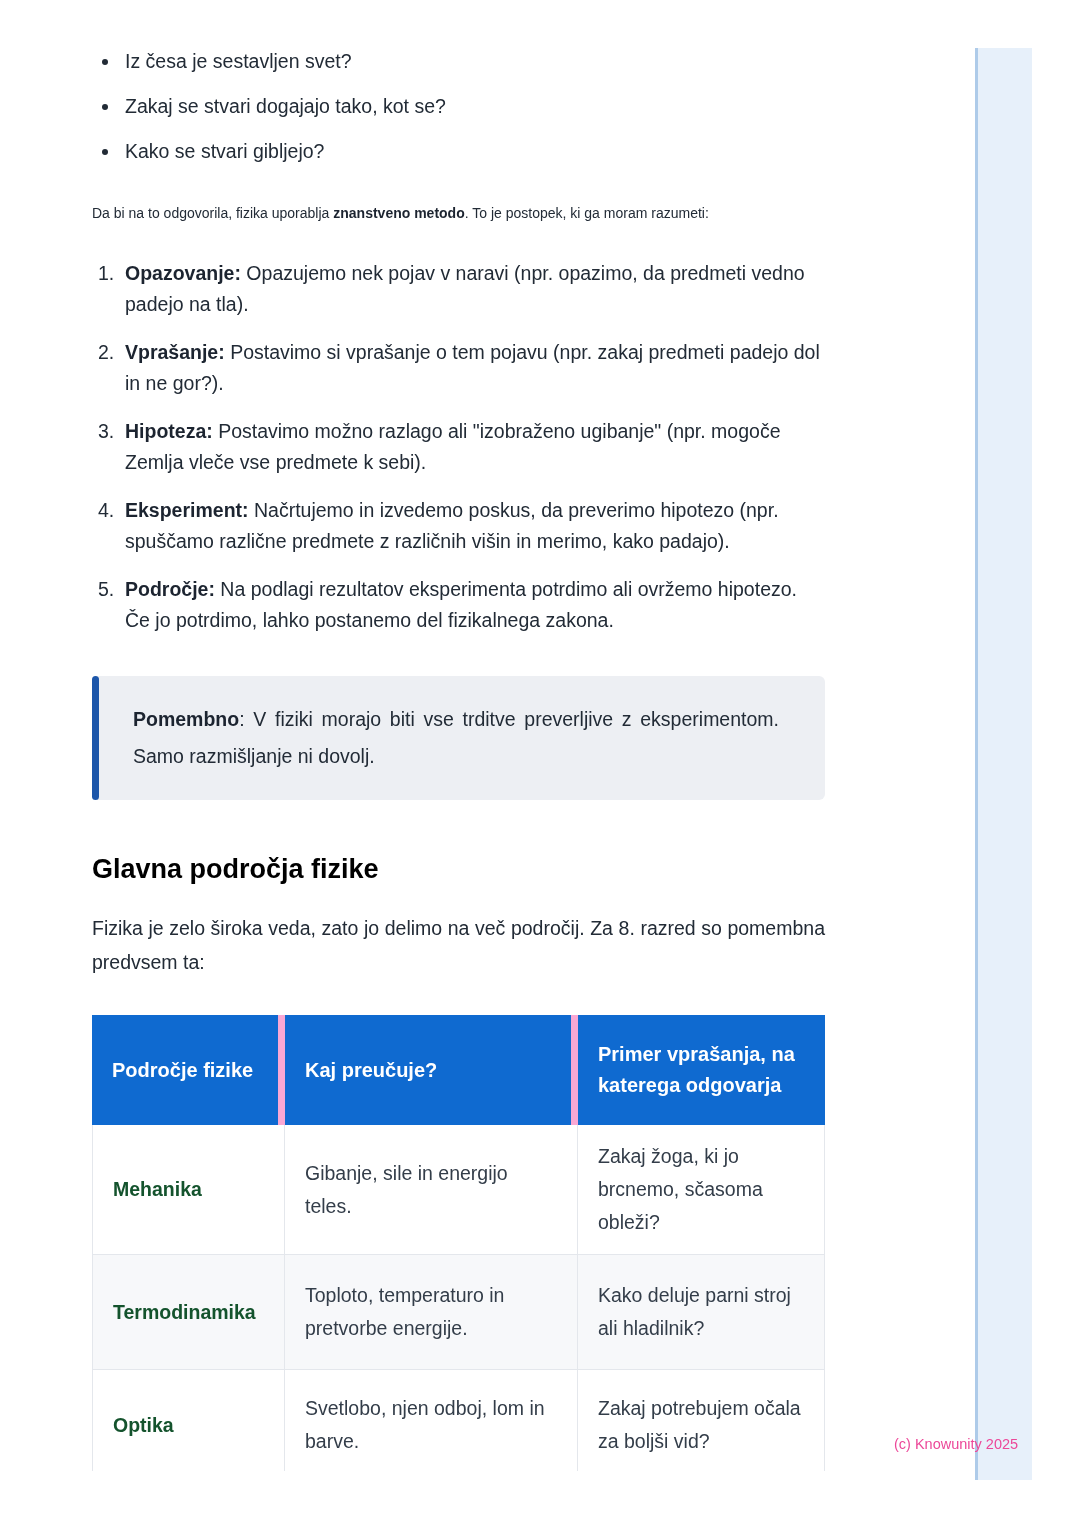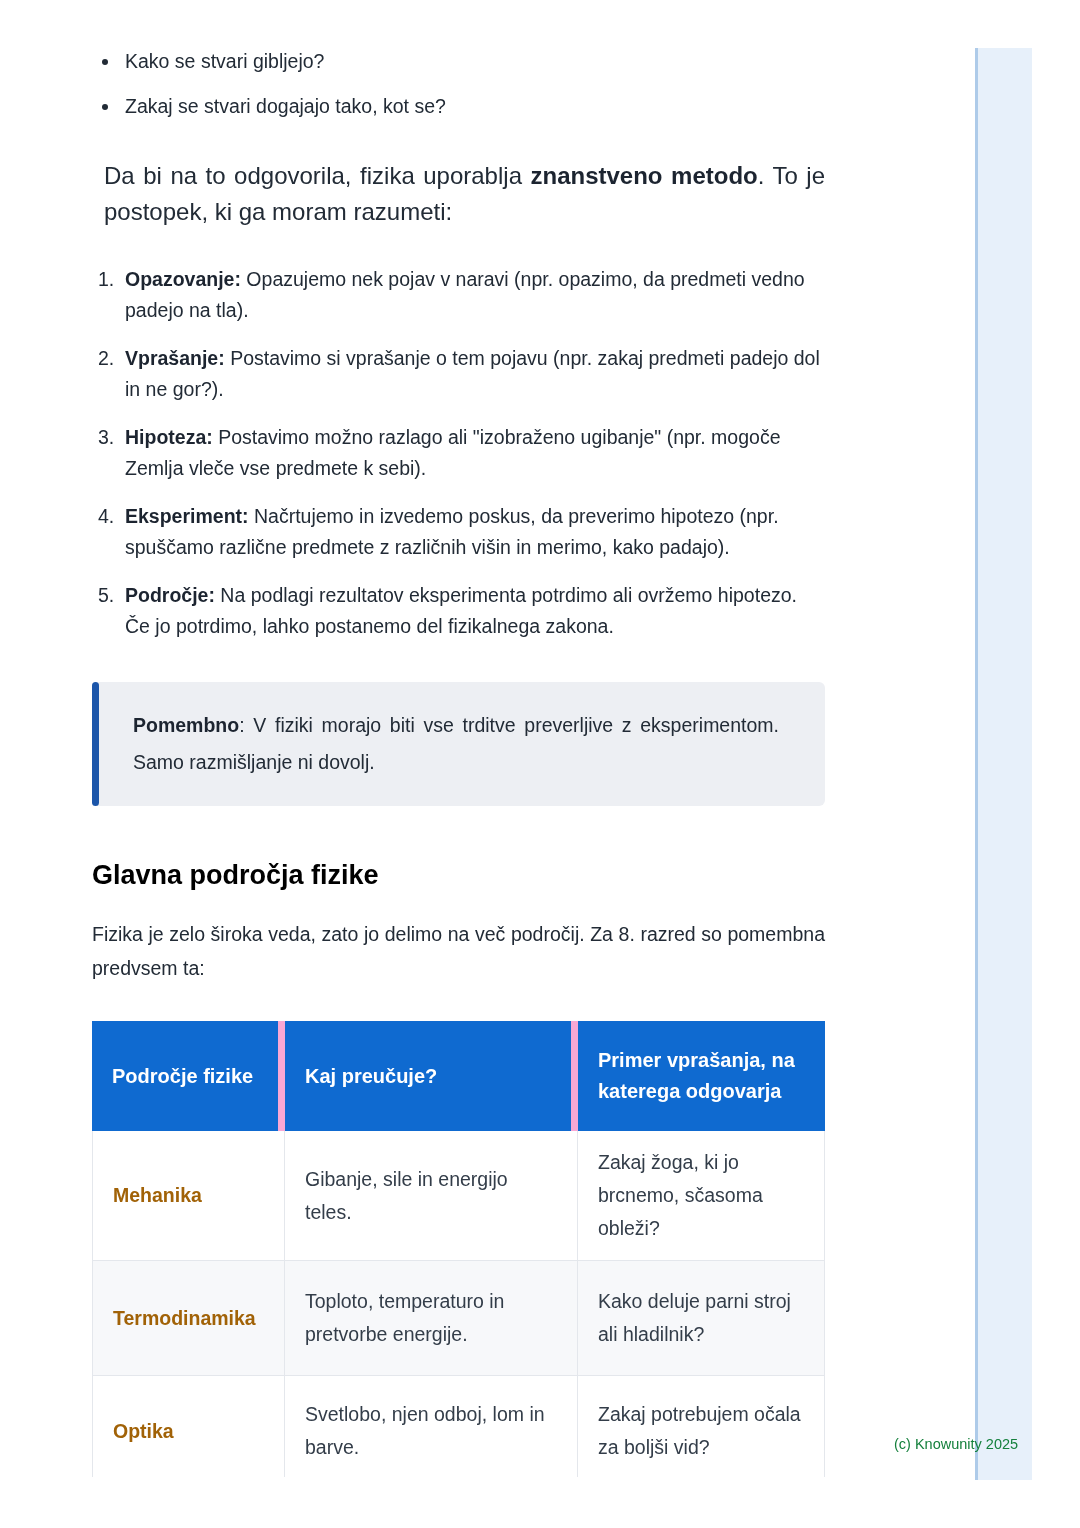--- a/index.html
+++ b/index.html
@@ -15,38 +15,38 @@
 
   .side-strip {
     position:absolute; left:975px; top:48px;
     width:57px; height:1432px;
     background:#e7f0fa;
     border-left:3px solid #aecbe9;
   }
 
   .watermark {
     position:absolute; left:894px; top:1436px;
-    font-size:14.5px; color:#15803d;
+    font-size:14.5px; color:#ec4899;
     white-space:nowrap;
   }
 
   .content { position:absolute; left:92px; top:0; width:733px; }
 
   ul.questions { list-style:none; margin:46px 0 0 0; padding:0; }
   ul.questions li {
     position:relative; padding-left:33px;
     font-size:19.5px; line-height:31px; margin-bottom:14px;
   }
   ul.questions li .dot {
     position:absolute; left:10px; top:13px;
     width:6px; height:6px; border-radius:50%;
     background:#222b36;
   }
 
-  p.intro { margin:36px 0 0 12px; font-size:24px; line-height:36px; text-align:justify; }
+  p.intro { margin:36px 0 0 0; font-size:14px; line-height:21px; text-align:justify; }
   strong { font-weight:700; color:#1c2430; }
 
   ol.steps { list-style:none; counter-reset:step; margin:34px 0 0 0; padding:0; }
   ol.steps li {
     position:relative; padding-left:33px;
     font-size:19.5px; line-height:31px; margin-bottom:17px;
   }
   ol.steps li::before {
     counter-increment:step;
     content:counter(step) ".";
@@ -80,41 +80,45 @@
     padding:15px 20px; height:110px;
     border-right:7px solid #f9a8d4;
   }
   table.areas th:last-child { border-right:none; }
   table.areas td {
     font-size:19.5px; line-height:33px;
     vertical-align:middle; padding:15px 20px;
     border-right:1px solid #e4e7ec; border-bottom:1px solid #e4e7ec;
     color:#333d49; background:#ffffff;
   }
-  table.areas td:first-child { border-left:1px solid #e4e7ec; font-weight:700; color:#a16207; }
+  table.areas td:first-child { border-left:1px solid #e4e7ec; font-weight:700; color:#14532d; }
   table.areas tr.row-1 td { height:129px; }
   table.areas tr.row-2 td { height:115px; background:#f7f8fa; }
   table.areas tr.row-3 td { height:110px; border-bottom:none; }
 </style>
 </head>
 <body>
 
 <div class="side-strip"></div>
 <div class="watermark">(c) Knowunity 2025</div>
 
 <div class="content">
 
   <ul class="questions">
     <li>
       <span class="dot"></span>
-      <span>Kako se stvari gibljejo?</span>
+      <span>Iz česa je sestavljen svet?</span>
     </li>
     <li>
       <span class="dot"></span>
       <span>Zakaj se stvari dogajajo tako, kot se?</span>
+    </li>
+    <li>
+      <span class="dot"></span>
+      <span>Kako se stvari gibljejo?</span>
     </li>
   </ul>
 
   <p class="intro"><span>Da bi na to odgovorila, fizika uporablja </span><strong>znanstveno metodo</strong><span>. To je postopek, ki ga moram razumeti:</span></p>
 
   <ol class="steps">
     <li><strong>Opazovanje:</strong><span> Opazujemo nek pojav v naravi (npr. opazimo, da predmeti vedno padejo na tla).</span></li>
     <li><strong>Vprašanje:</strong><span> Postavimo si vprašanje o tem pojavu (npr. zakaj predmeti padejo dol in ne gor?).</span></li>
     <li><strong>Hipoteza:</strong><span> Postavimo možno razlago ali "izobraženo ugibanje" (npr. mogoče Zemlja vleče vse predmete k sebi).</span></li>
     <li><strong>Eksperiment:</strong><span> Načrtujemo in izvedemo poskus, da preverimo hipotezo (npr. spuščamo različne predmete z različnih višin in merimo, kako padajo).</span></li>

